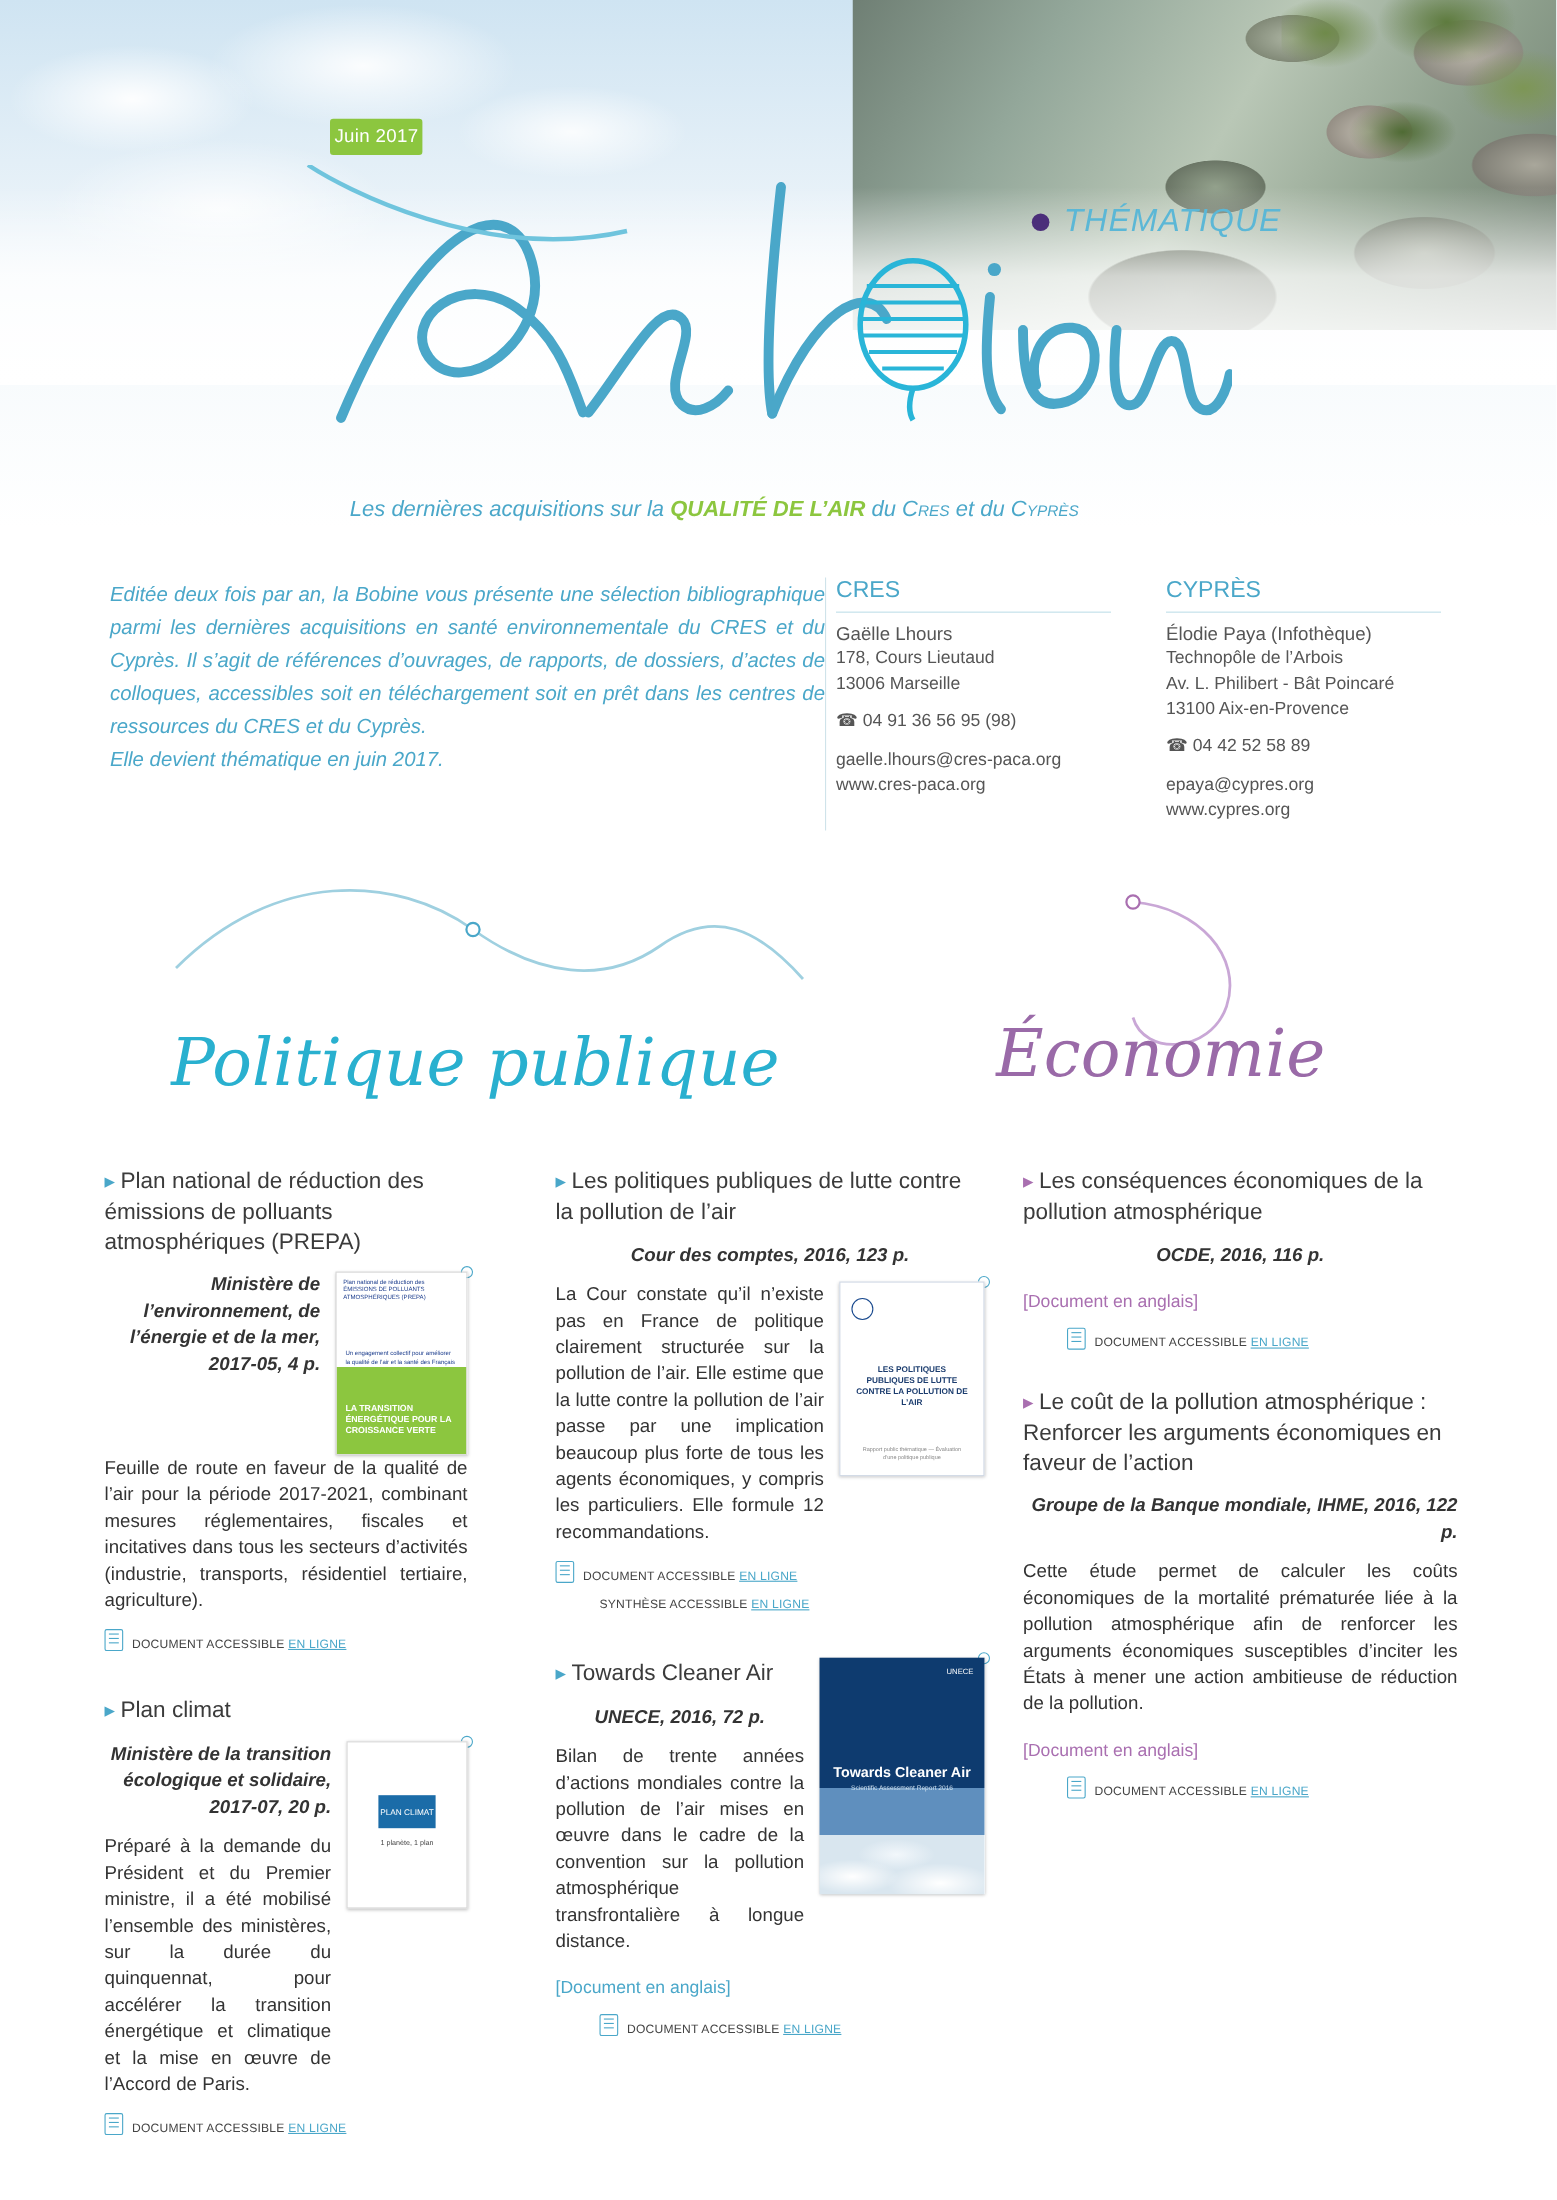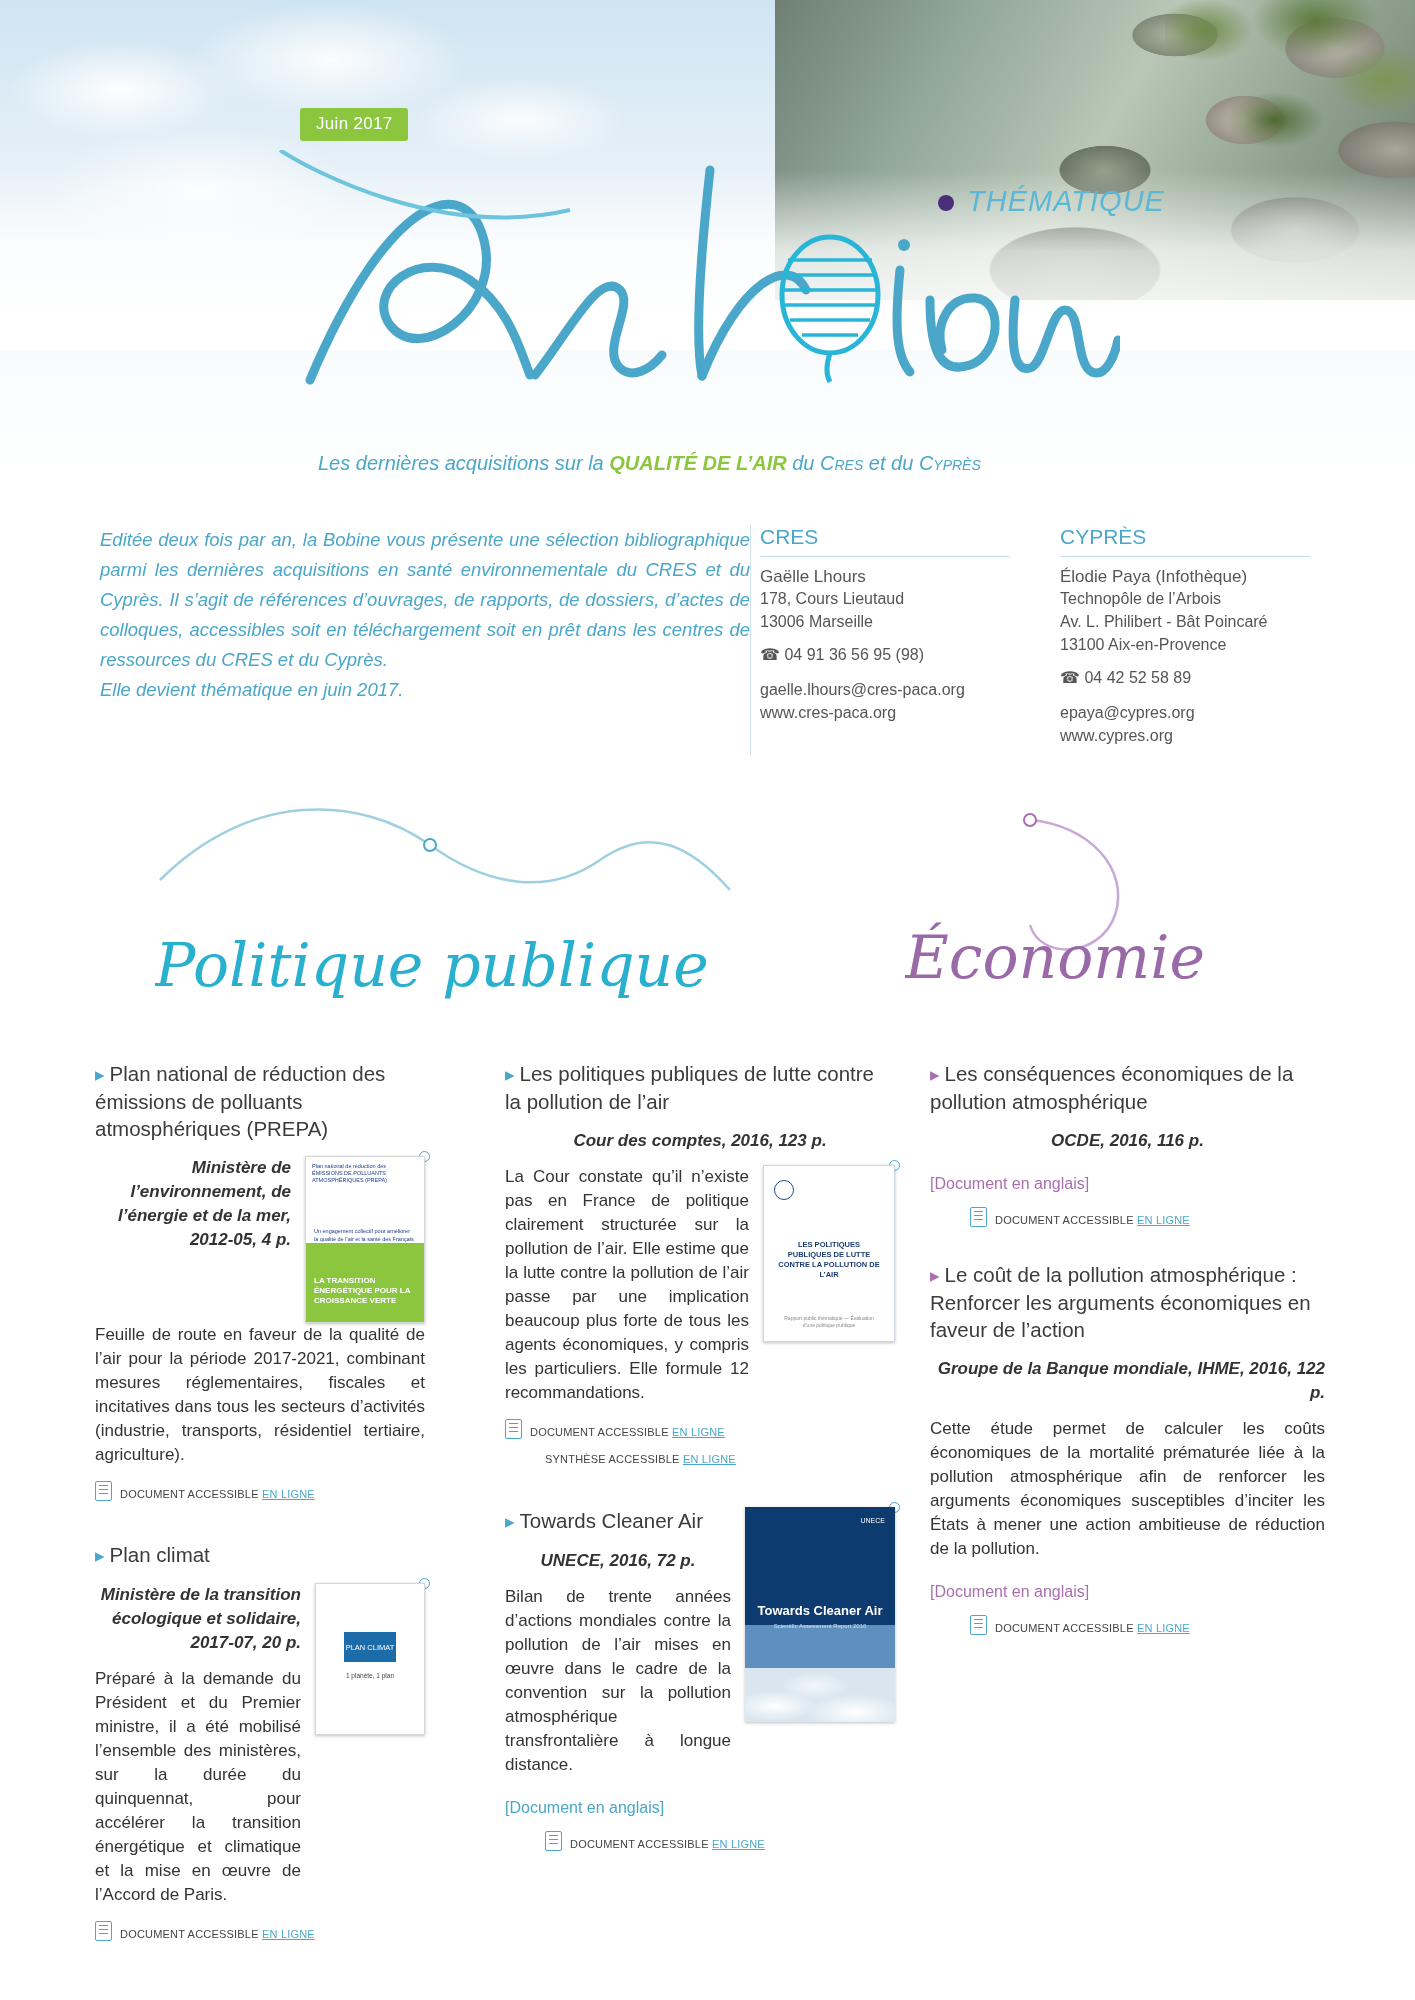--- a/index.html
+++ b/index.html
@@ -32,21 +32,21 @@
   .banner .river .foliage{position:absolute;right:0;top:0;width:250px;height:170px;
     background:
       radial-gradient(ellipse 70px 45px at 40px 30px,#6f8a4a,rgba(0,0,0,0) 70%),
       radial-gradient(ellipse 90px 55px at 150px 20px,#5e7b3e,rgba(0,0,0,0) 70%),
       radial-gradient(ellipse 80px 50px at 220px 80px,#7d9655,rgba(0,0,0,0) 70%),
       radial-gradient(ellipse 70px 40px at 110px 120px,#4f6b34,rgba(0,0,0,0) 70%);}
   .banner .fade{position:absolute;left:0;top:170px;width:1415px;height:180px;
     background:linear-gradient(180deg,rgba(255,255,255,0) 0%,rgba(255,255,255,.75) 45%,#ffffff 100%);}
 
   .date-tag{position:absolute;left:300px;top:108px;background:#8cc63f;color:#fff;
-    font-size:17px;padding:6px 16px 7px;border-radius:3px;letter-spacing:.3px;}
+    font-size:17px;padding:6px 4px 7px;border-radius:3px;letter-spacing:.3px;}
 
   .thematique{position:absolute;left:938px;top:185px;font-size:29px;color:#5bb7d6;
     font-style:italic;letter-spacing:1px;}
   .thematique .dot{display:inline-block;width:16px;height:16px;border-radius:50%;
     background:#4b2e7a;margin-right:13px;vertical-align:middle;}
 
   .logo{position:absolute;left:270px;top:150px;width:850px;height:250px;}
   .logo svg{display:block;}
 
   .tagline{position:absolute;left:318px;top:452px;width:800px;font-size:20px;
@@ -249,21 +249,21 @@
 </div>
 
 <div class="col col1">
 
   <div class="entry">
     <h4>
       <span class="bullet">▸</span><span>Plan national de réduction des émissions de polluants atmosphériques (PREPA)</span>
     </h4>
     <div class="with-cover">
       <div class="txt">
-        <div class="ref">Ministère de l’environnement, de l’énergie et de la mer, 2012-05, 4 p.</div>
+        <div class="ref">Ministère de l’environnement, de l’énergie et de la mer, 2017-05, 4 p.</div>
       </div>
       <div class="cover">
         <div class="corner"></div>
         <div class="cv cv-prepa">
           <div class="tl">Plan national de réduction des ÉMISSIONS DE POLLUANTS ATMOSPHÉRIQUES (PREPA)</div>
           <div class="mid">Un engagement collectif pour améliorer la qualité de l’air et la santé des Français</div>
           <div class="bt">LA TRANSITION ÉNERGÉTIQUE POUR LA CROISSANCE VERTE</div>
         </div>
       </div>
     </div>

